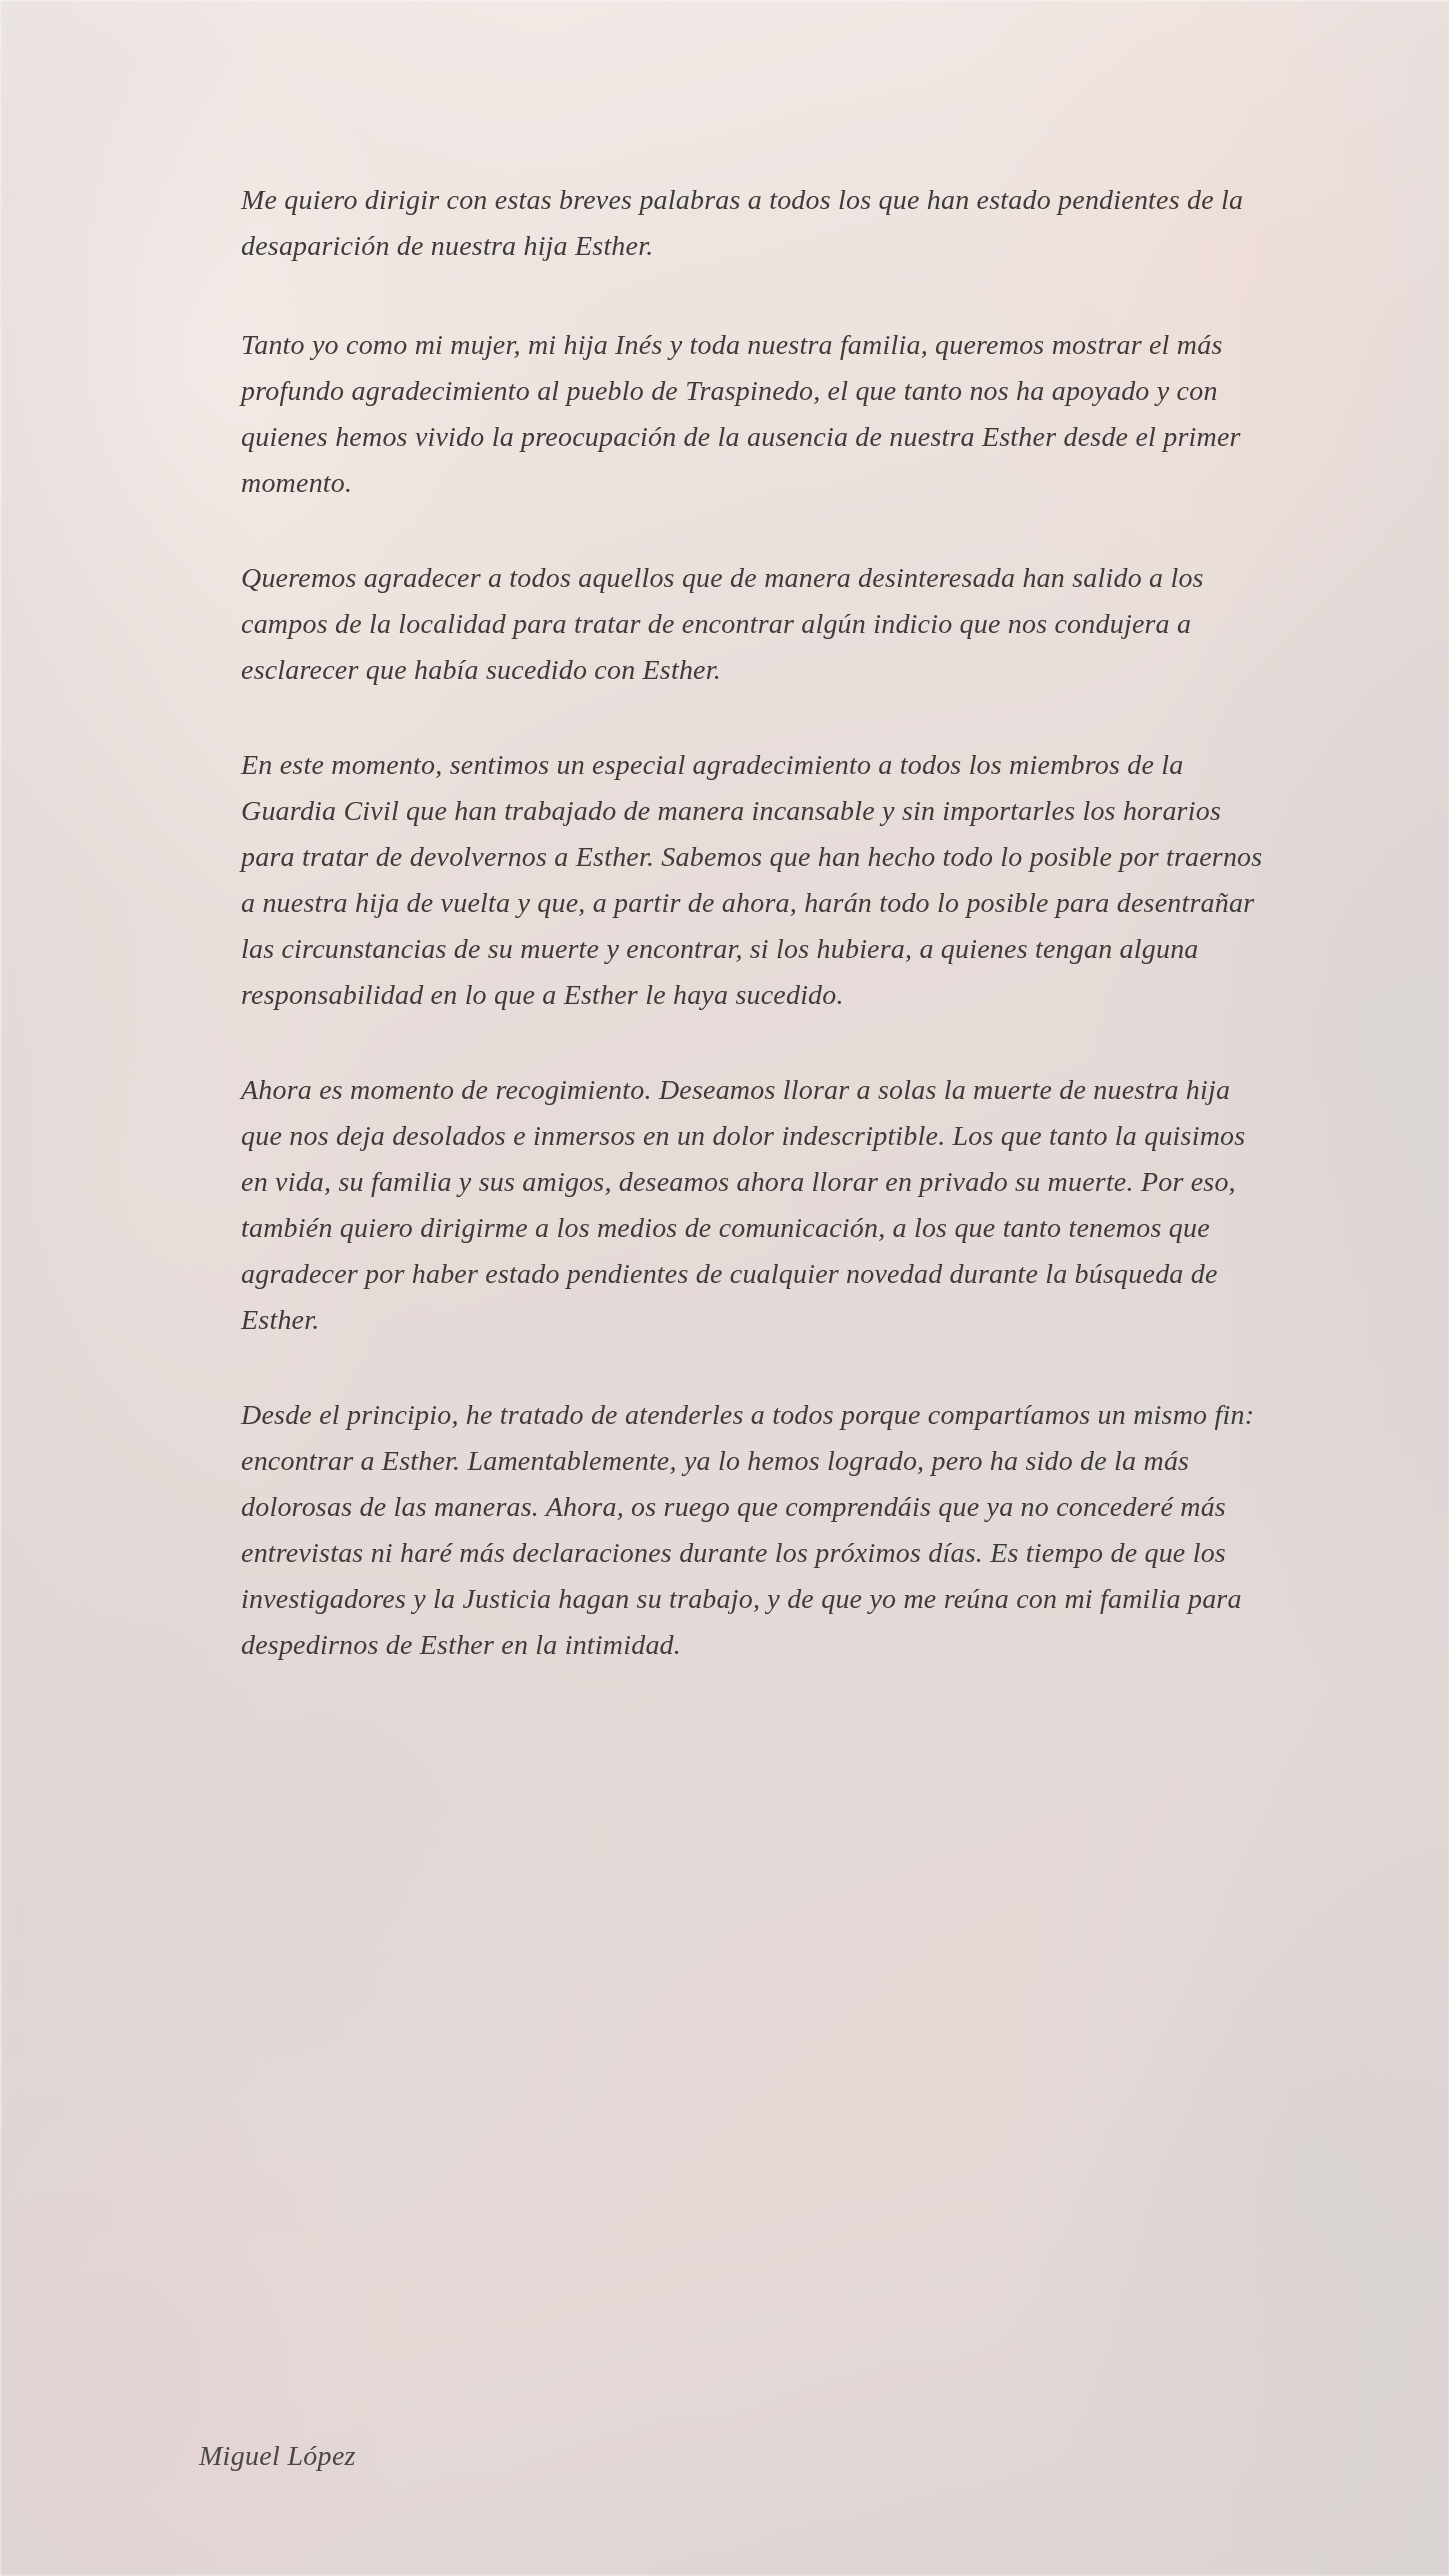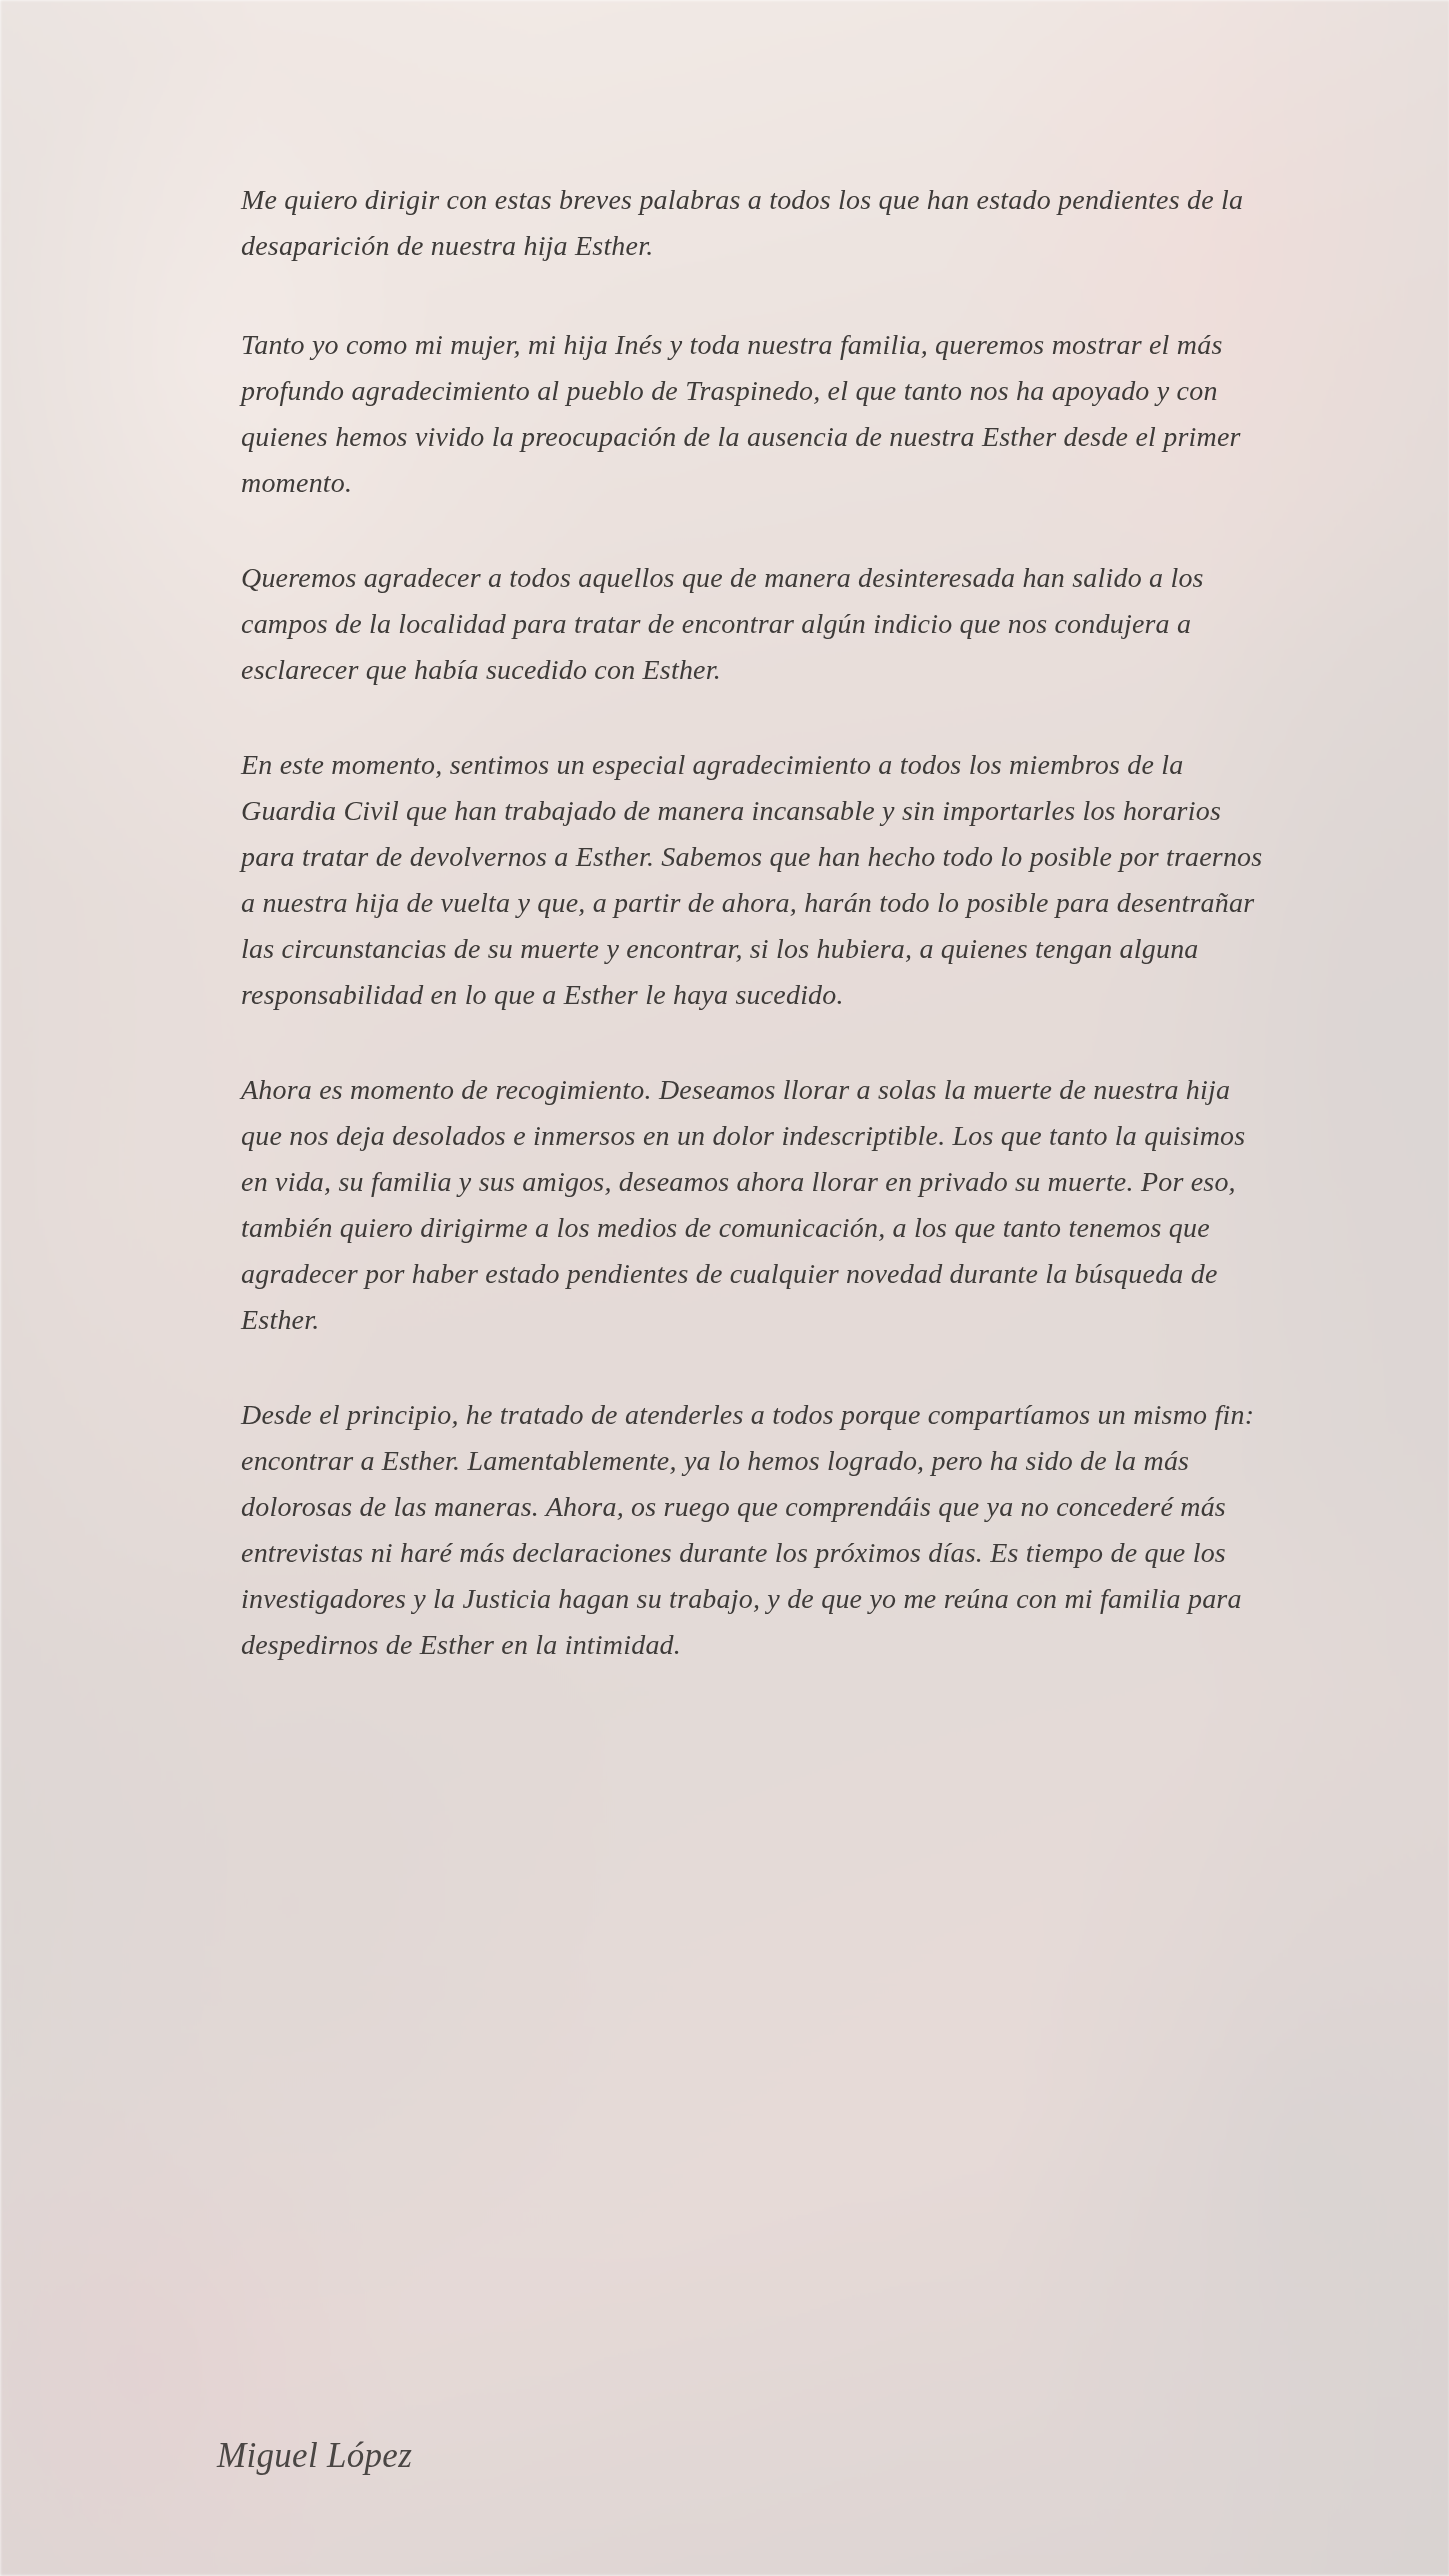--- a/index.html
+++ b/index.html
@@ -62,25 +62,25 @@
     font-size: 28px;
     line-height: 46px;
     color: #3e3b39;
     letter-spacing: 0.2px;
   }
   .letter p.first {
     margin-bottom: 53px;
   }
   .signature {
     position: absolute;
-    left: 217px;
+    left: 199px;
     top: 2437px;
     font-family: "Liberation Serif", serif;
     font-style: italic;
-    font-size: 35px;
+    font-size: 28px;
     line-height: 38px;
     color: #4a4644;
     letter-spacing: 0.3px;
   }
 </style>
 </head>
 <body>
 
 <div class="bg-photo"></div>
 <div class="wash"></div>

